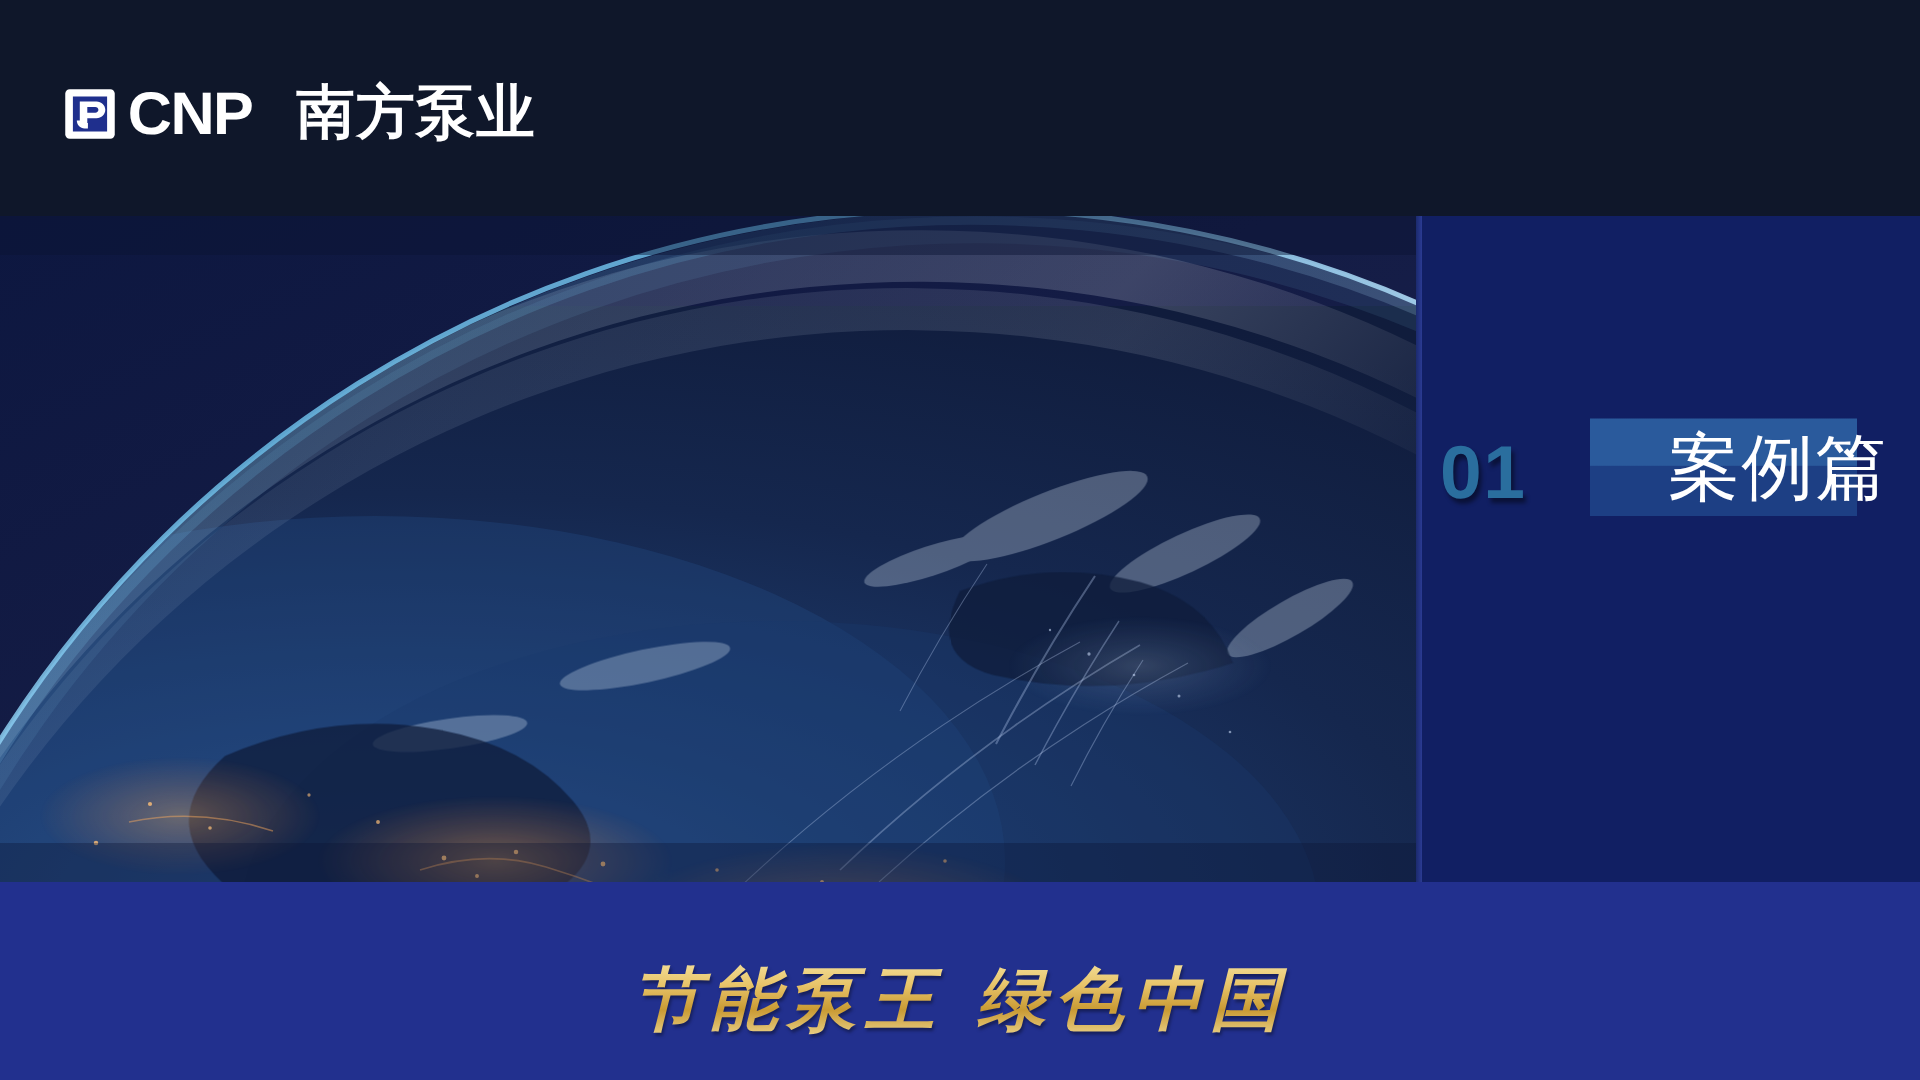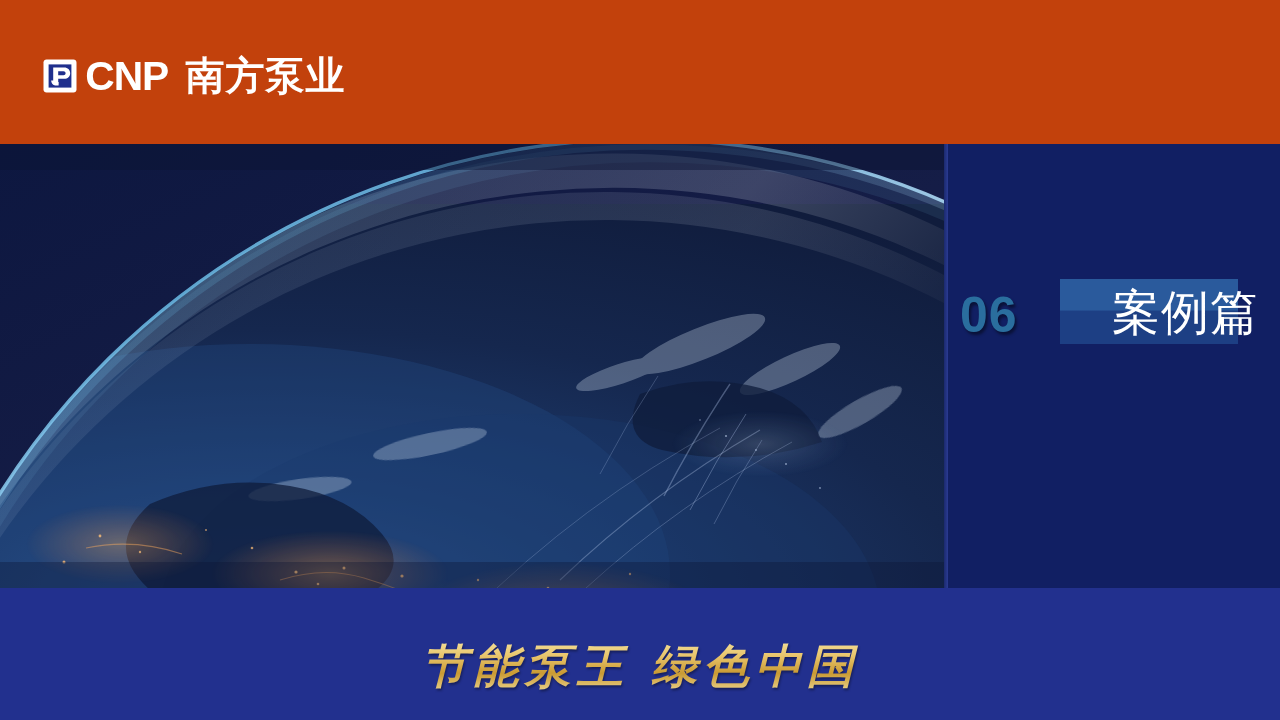--- a/index.html
+++ b/index.html
@@ -14,21 +14,21 @@
     overflow: hidden;
     background: #22308e;
     font-family: "Liberation Sans", "DejaVu Sans", sans-serif;
   }
 
   
   .header-band {
     position: absolute;
     left: 0; top: 0;
     width: 1280px; height: 144px;
-    background: #c2410c;
+    background: #0f172a;
   }
   .logo-lockup {
     position: absolute;
     left: 40px; top: 52px;
     height: 48px;
     display: flex;
     align-items: center;
     gap: 6px;
   }
   .logo-mark {
@@ -43,21 +43,21 @@
     letter-spacing: -1px;
     line-height: 40px;
     font-family: "Liberation Sans", "DejaVu Sans", sans-serif;
     transform: scaleX(1.02);
   }
   .logo-cn {
     color: #ffffff;
     font-size: 39px;
     font-weight: 700;
     line-height: 40px;
-    margin-left: 12px;
+    margin-left: 24px;
     letter-spacing: 1px;
     font-family: "DejaVu Sans", "Liberation Sans", sans-serif;
   }
 
   
   .photo-panel {
     position: absolute;
     left: 0; top: 144px;
     width: 948px; height: 444px;
     overflow: hidden;
@@ -314,19 +314,19 @@
         <rect x="0" y="0" width="948" height="444" fill="none"></rect>
         <rect x="0" y="0" width="948" height="26" fill="#0c1334" opacity="0.45"></rect>
         <rect x="0" y="418" width="948" height="26" fill="#0c1334" opacity="0.35"></rect>
       </g>
     </svg>
   </div>
   <div class="photo-divider"></div>
 
   <div class="right-panel"></div>
 
-  <div class="section-number">06</div>
+  <div class="section-number">01</div>
   <div class="title-band"></div>
   <div class="section-title">案例篇</div>
 
   <div class="footer-slogan">节能泵王 绿色中国</div>
 
 </div>
 
 </body></html>

